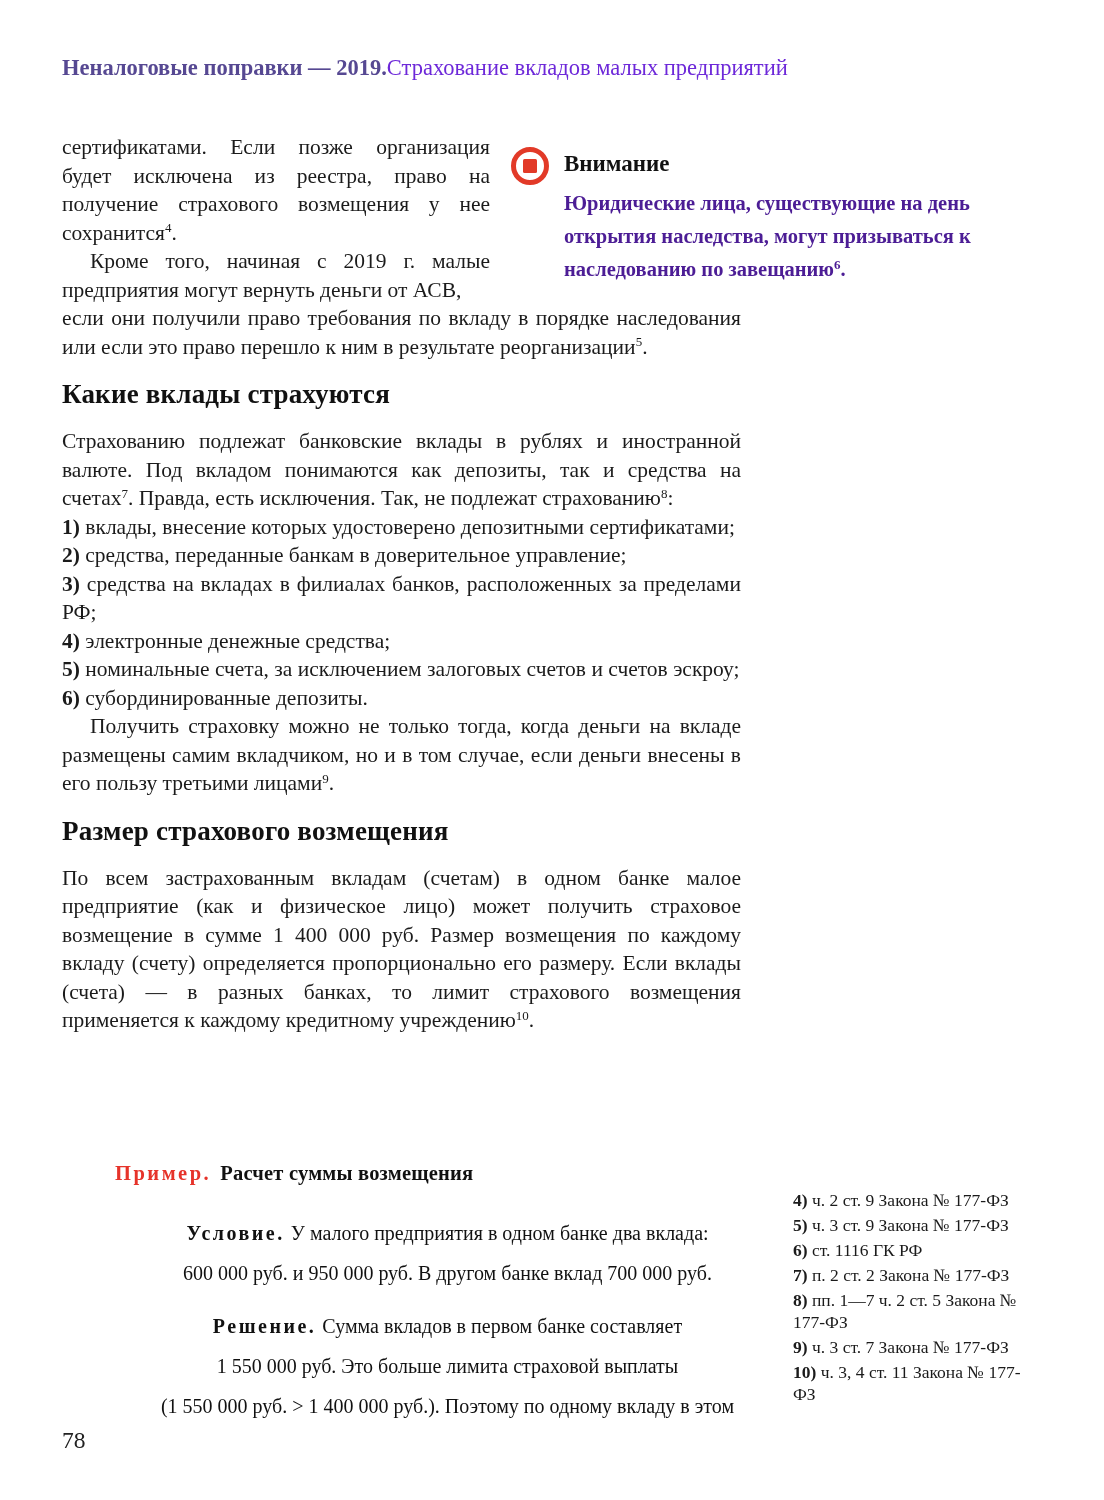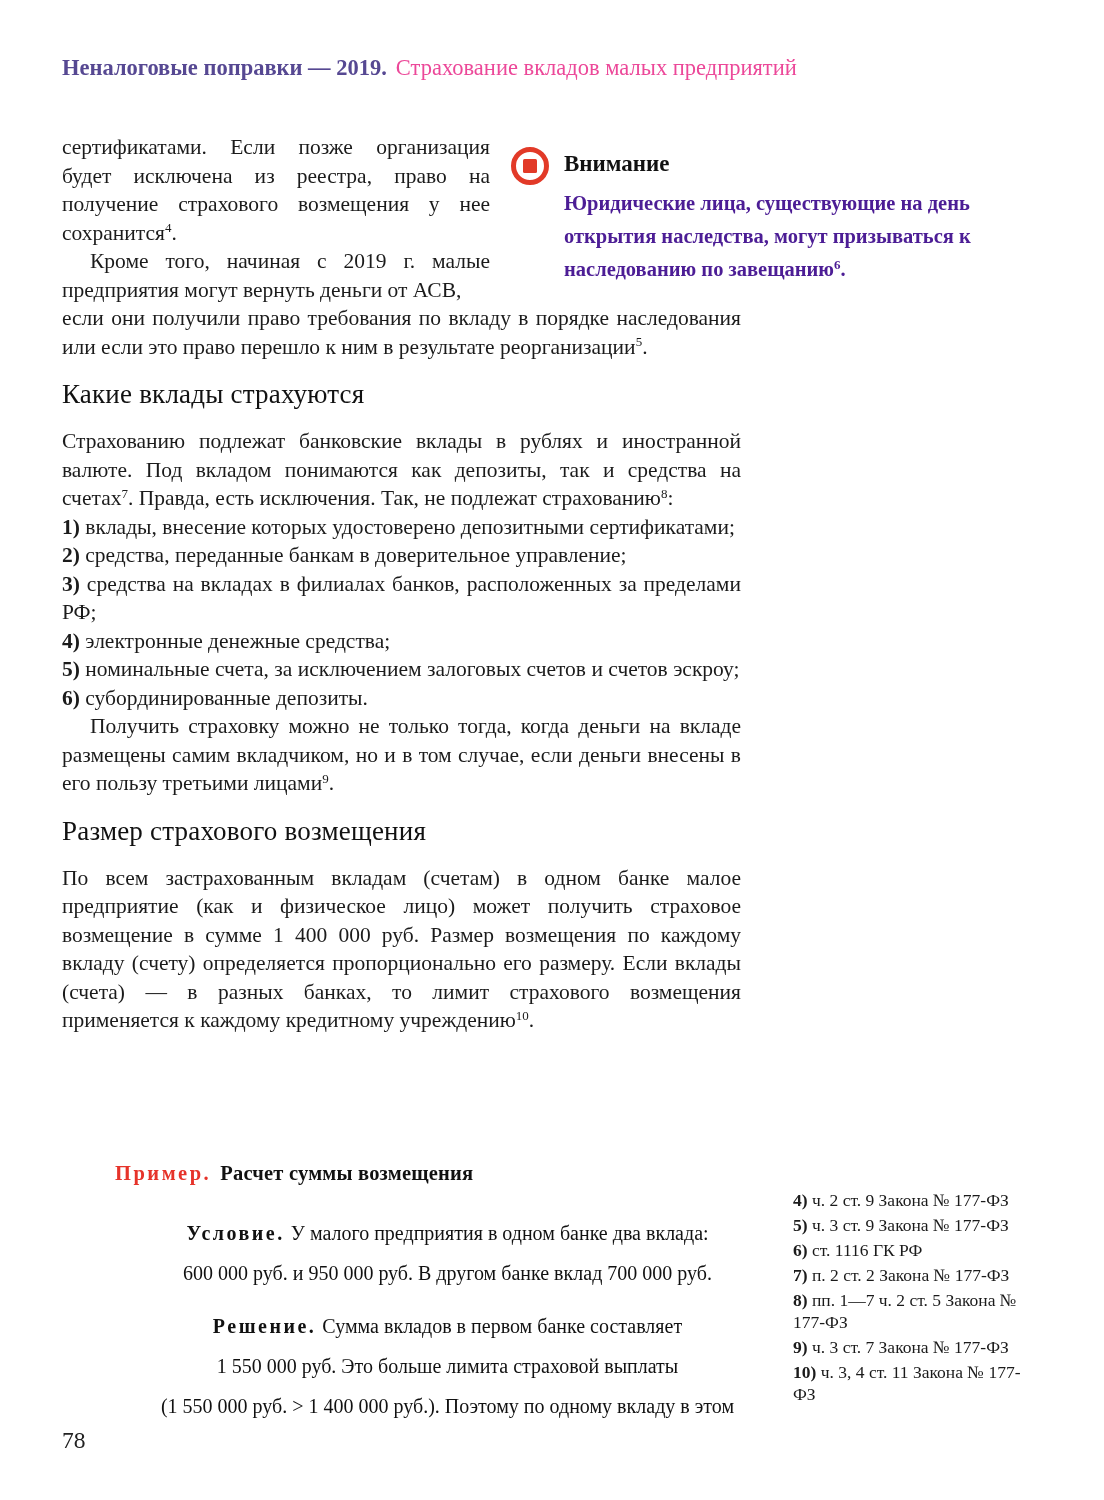--- a/index.html
+++ b/index.html
@@ -11,32 +11,32 @@
     position: relative;
   }
   .page { position: relative; width: 1104px; height: 1500px; overflow: hidden; background: #fff; }
 
   
   .runhead {
     position: absolute; left: 62px; top: 54px;
     font-size: 22.5px; line-height: 28px; white-space: nowrap;
   }
   .runhead .rh-bold { font-weight: bold; color: #564892; }
-  .runhead .rh-light { color: #ec4899; margin-left: 9px; }
+  .runhead .rh-light { color: #6d28d9; margin-left: 0; }
 
   
   .content {
     position: absolute; left: 62px; top: 133px; width: 679px;
     font-size: 21.5px; line-height: 28.5px; text-align: justify;
   }
   .content p { margin: 0; }
   .narrow { width: 428px; }
   .indent { text-indent: 28px; }
   .content h2 {
-    font-size: 27px; line-height: 30px; font-weight: normal; color: #111;
+    font-size: 27px; line-height: 30px; font-weight: bold; color: #111;
     margin: 18px 0 18px 0; text-align: left; letter-spacing: 0.2px;
   }
   .list-item b, .footnote b { font-weight: bold; }
   sup {
     font-size: 13px; line-height: 0; vertical-align: baseline;
     position: relative; top: -0.55em;
   }
 
   
   .attention {

